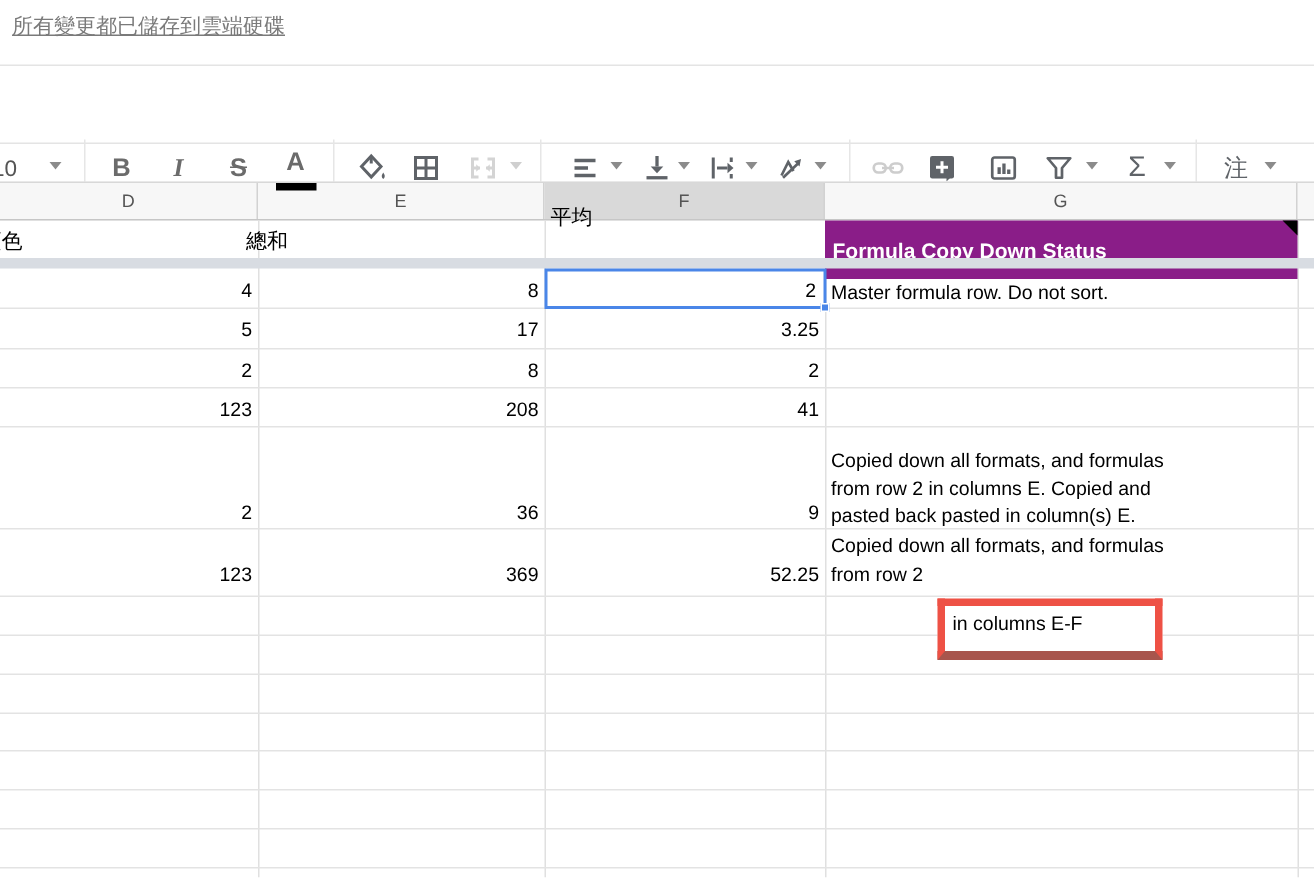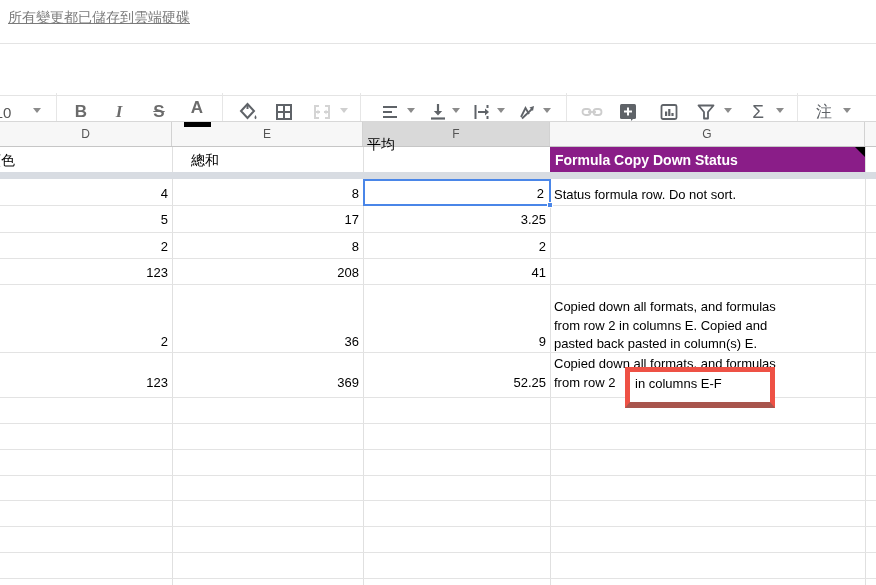--- a/index.html
+++ b/index.html
@@ -34,21 +34,21 @@
   
   .hline { position:absolute; left:0; width:876px; height:1px; background:#e3e3e3; z-index:1; }
   .vline { position:absolute; top:147px; width:1px; height:438px; background:#e0e0e0; z-index:1; }
 
   
   .divider { top:172px; left:0; width:876px; height:7px; background:#d8dce2; z-index:3; }
 
   
   .rowlabel { position:absolute; font-size:14px; color:#000; z-index:2; white-space:nowrap; }
 
-  .purplecell { top:147px; left:550px; width:315px; height:25px; z-index:2;
+  .purplecell { top:147px; left:550px; width:315px; height:39px; z-index:2;
                 background:#8a1d88; display:flex; align-items:center; }
   .purplecell .title { color:#fff; font-weight:bold; font-size:14px; margin-left:5px; white-space:nowrap; }
   .notetri { position:absolute; top:0; right:0; width:0; height:0;
              border-left:10px solid transparent; border-top:10px solid #000; }
 
   
   .num { position:absolute; height:16px; font-size:13px; color:#000; text-align:right; z-index:2; }
   .gtext { position:absolute; left:554px; font-size:13px; color:#000; white-space:nowrap; z-index:2; }
 
   
@@ -202,21 +202,21 @@
 <div class="hline" style="top:397px;"></div>
 <div class="hline" style="top:423px;"></div>
 <div class="hline" style="top:449px;"></div>
 <div class="hline" style="top:475px;"></div>
 <div class="hline" style="top:500px;"></div>
 <div class="hline" style="top:526px;"></div>
 <div class="hline" style="top:552px;"></div>
 <div class="hline" style="top:578px;"></div>
 
 <div class="rowlabel" style="left:-13px; top:152px;">顏色</div>
-<div class="rowlabel" style="left:191px; top:152px;">總和</div>
+<div class="rowlabel" style="left:164px; top:152px;">總和</div>
 <div class="rowlabel" style="left:367px; top:136px;">平均</div>
 
 <div class="abs purplecell" style="background: rgb(138, 29, 136);">
   <span class="title">Formula Copy Down Status</span>
   <div class="notetri"></div>
 </div>
 
 <div class="abs divider" style="background: rgb(216, 220, 226);"></div>
 
 <div class="num" style="left:20px;  width:148px; top:186px;">4</div>
@@ -236,28 +236,28 @@
 <div class="num" style="left:380px; width:166px; top:265px;">41</div>
 
 <div class="num" style="left:20px;  width:148px; top:334px;">2</div>
 <div class="num" style="left:200px; width:159px; top:334px;">36</div>
 <div class="num" style="left:380px; width:166px; top:334px;">9</div>
 
 <div class="num" style="left:20px;  width:148px; top:375px;">123</div>
 <div class="num" style="left:200px; width:159px; top:375px;">369</div>
 <div class="num" style="left:380px; width:166px; top:375px;">52.25</div>
 
-<div class="gtext" style="top:187px;">Status formula row. Do not sort.</div>
+<div class="gtext" style="top:187px;">Master formula row. Do not sort.</div>
 
 <div class="gtext" style="top:299px;">Copied down all formats, and formulas</div>
 <div class="gtext" style="top:318px;">from row 2 in columns E. Copied and</div>
 <div class="gtext" style="top:336px;">pasted back pasted in column(s) E.</div>
 
 <div class="gtext" style="top:356px;">Copied down all formats, and formulas</div>
 <div class="gtext" style="top:375px;">from row 2</div>
 
 <div class="abs selcell" style="border-color: rgb(74, 134, 232);">
   <div class="fillhandle" style="background: rgb(74, 134, 232);"></div>
 </div>
 
-<div class="abs redbox" style="border-left-color: rgb(238, 81, 69); border-right-color: rgb(238, 81, 69); border-top-color: rgb(238, 81, 69);">
+<div class="abs redbox" style="border-left-color: rgb(238, 81, 69); border-right-color: rgb(238, 81, 69); border-top-color: rgb(238, 81, 69); margin-top: 32px;">
   <span>in columns E-F</span>
 </div>
 
 </body></html>

